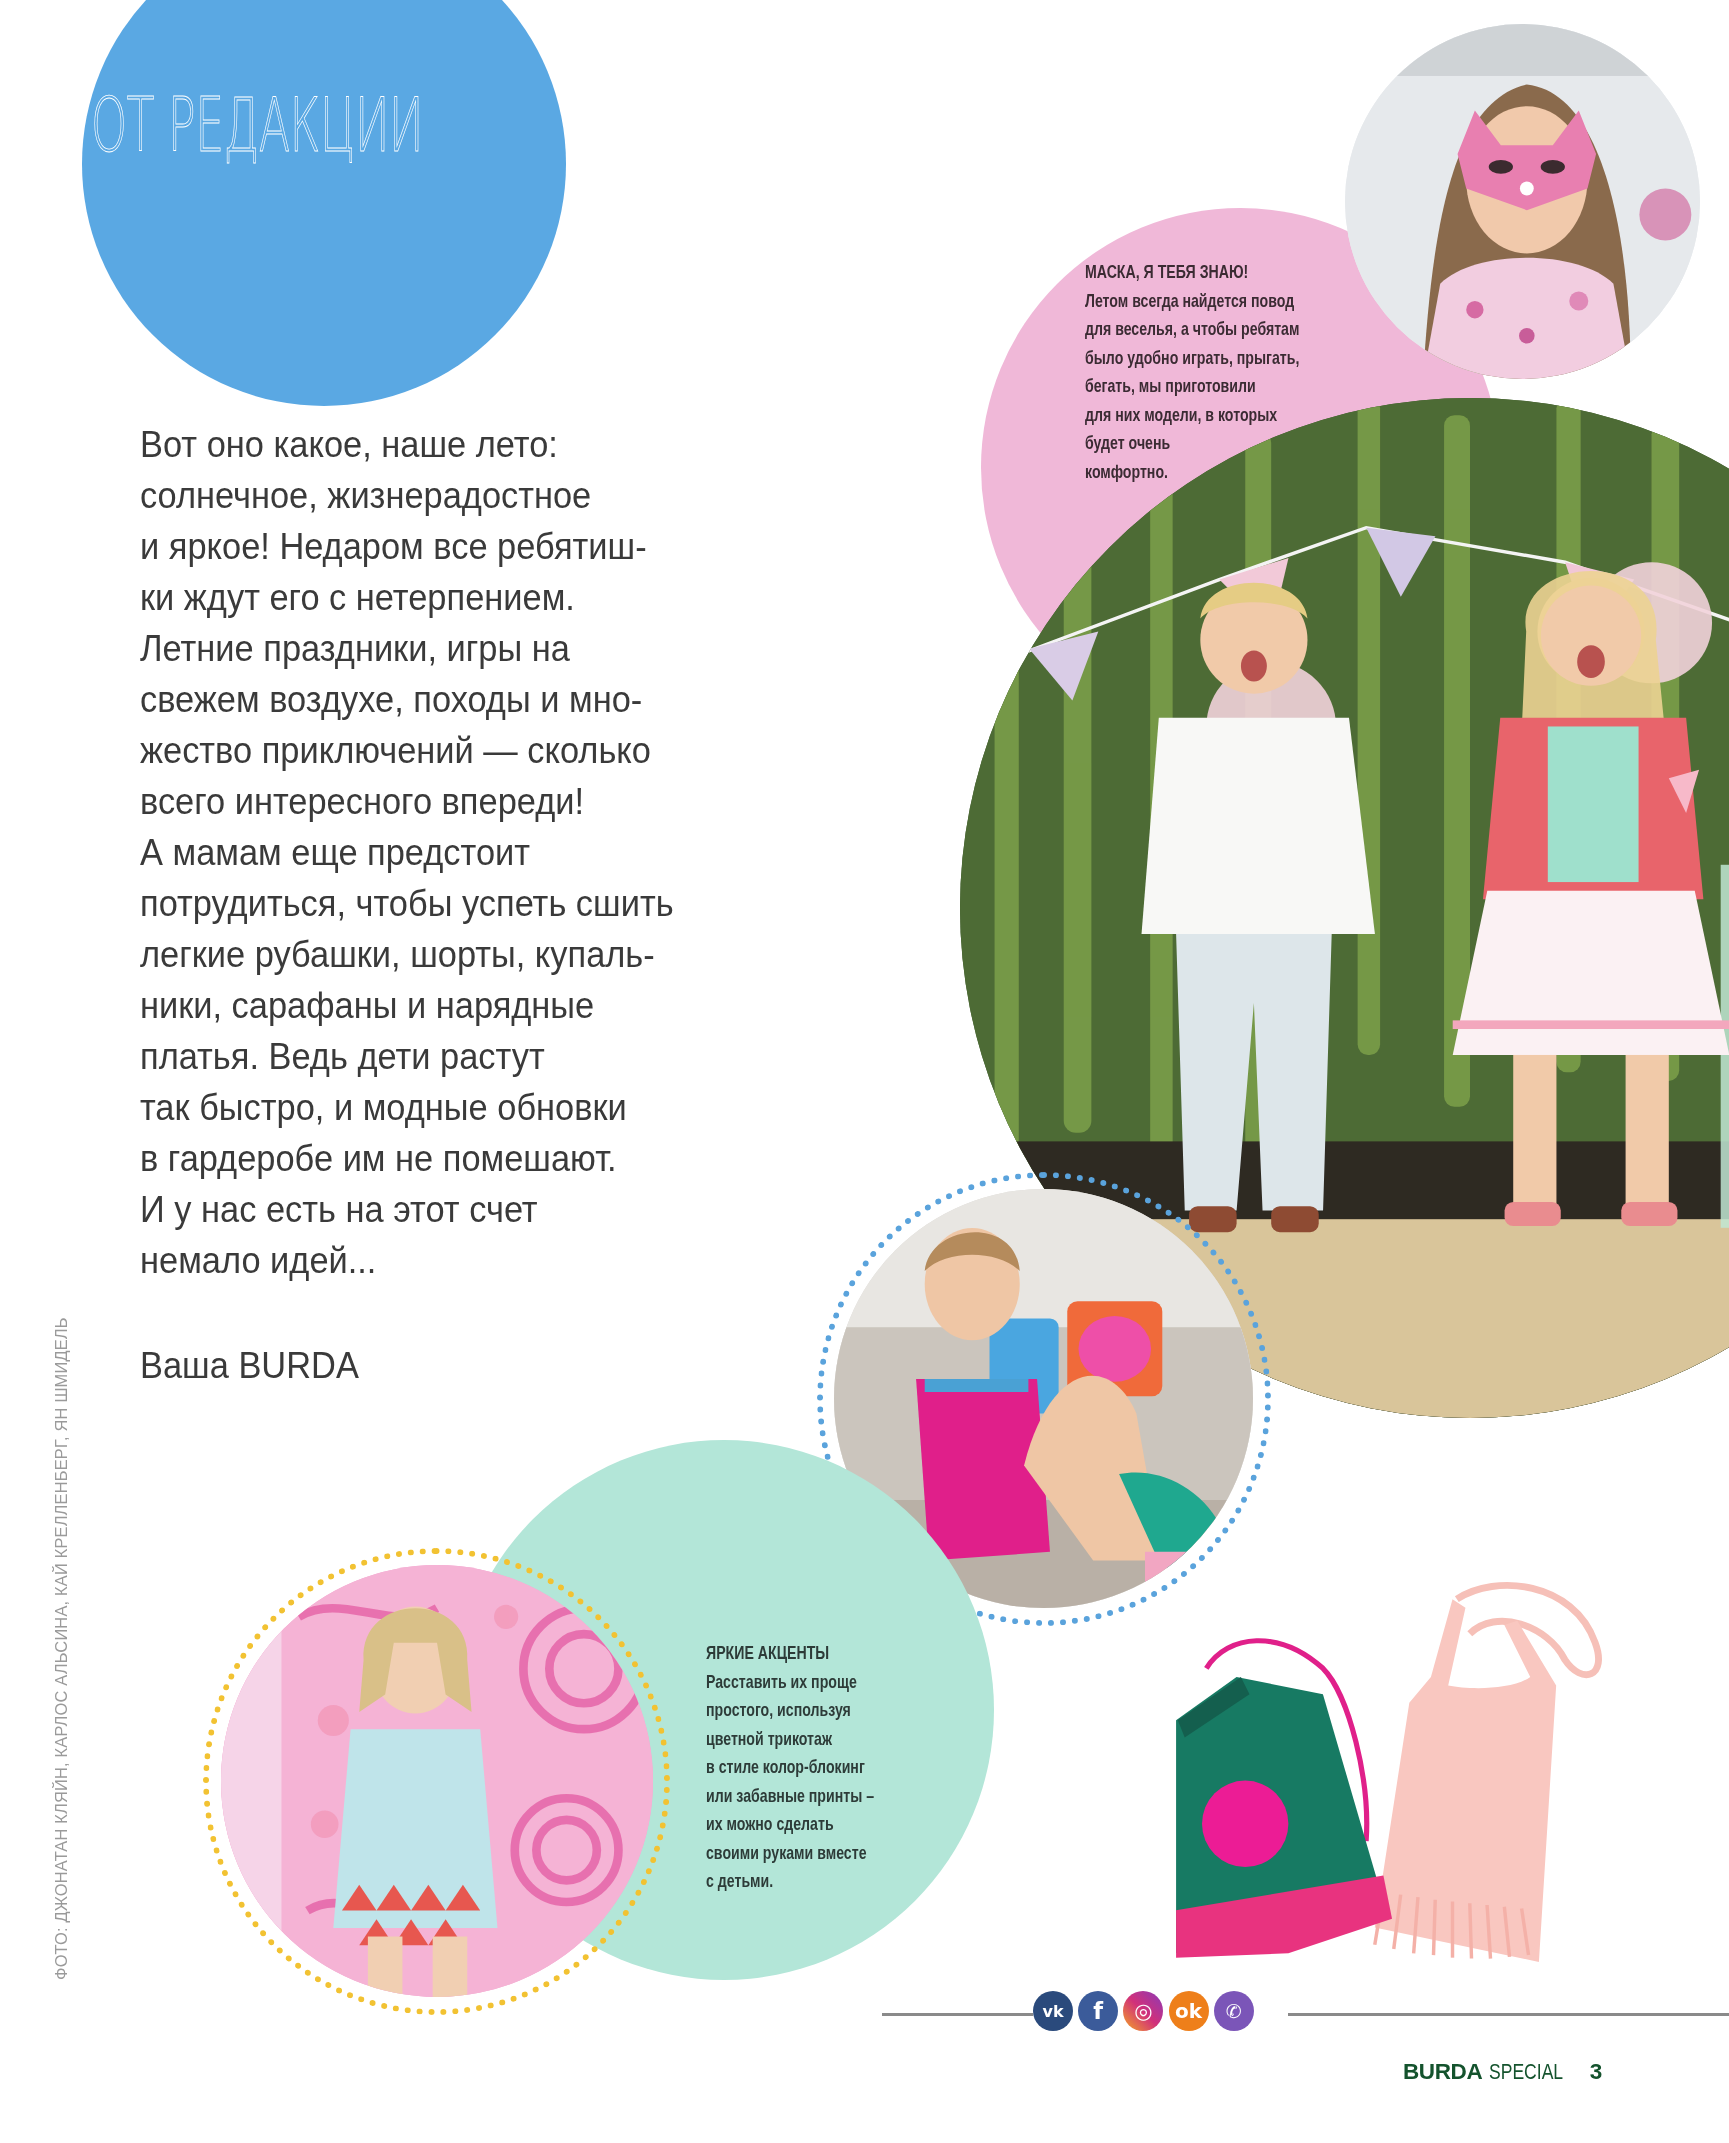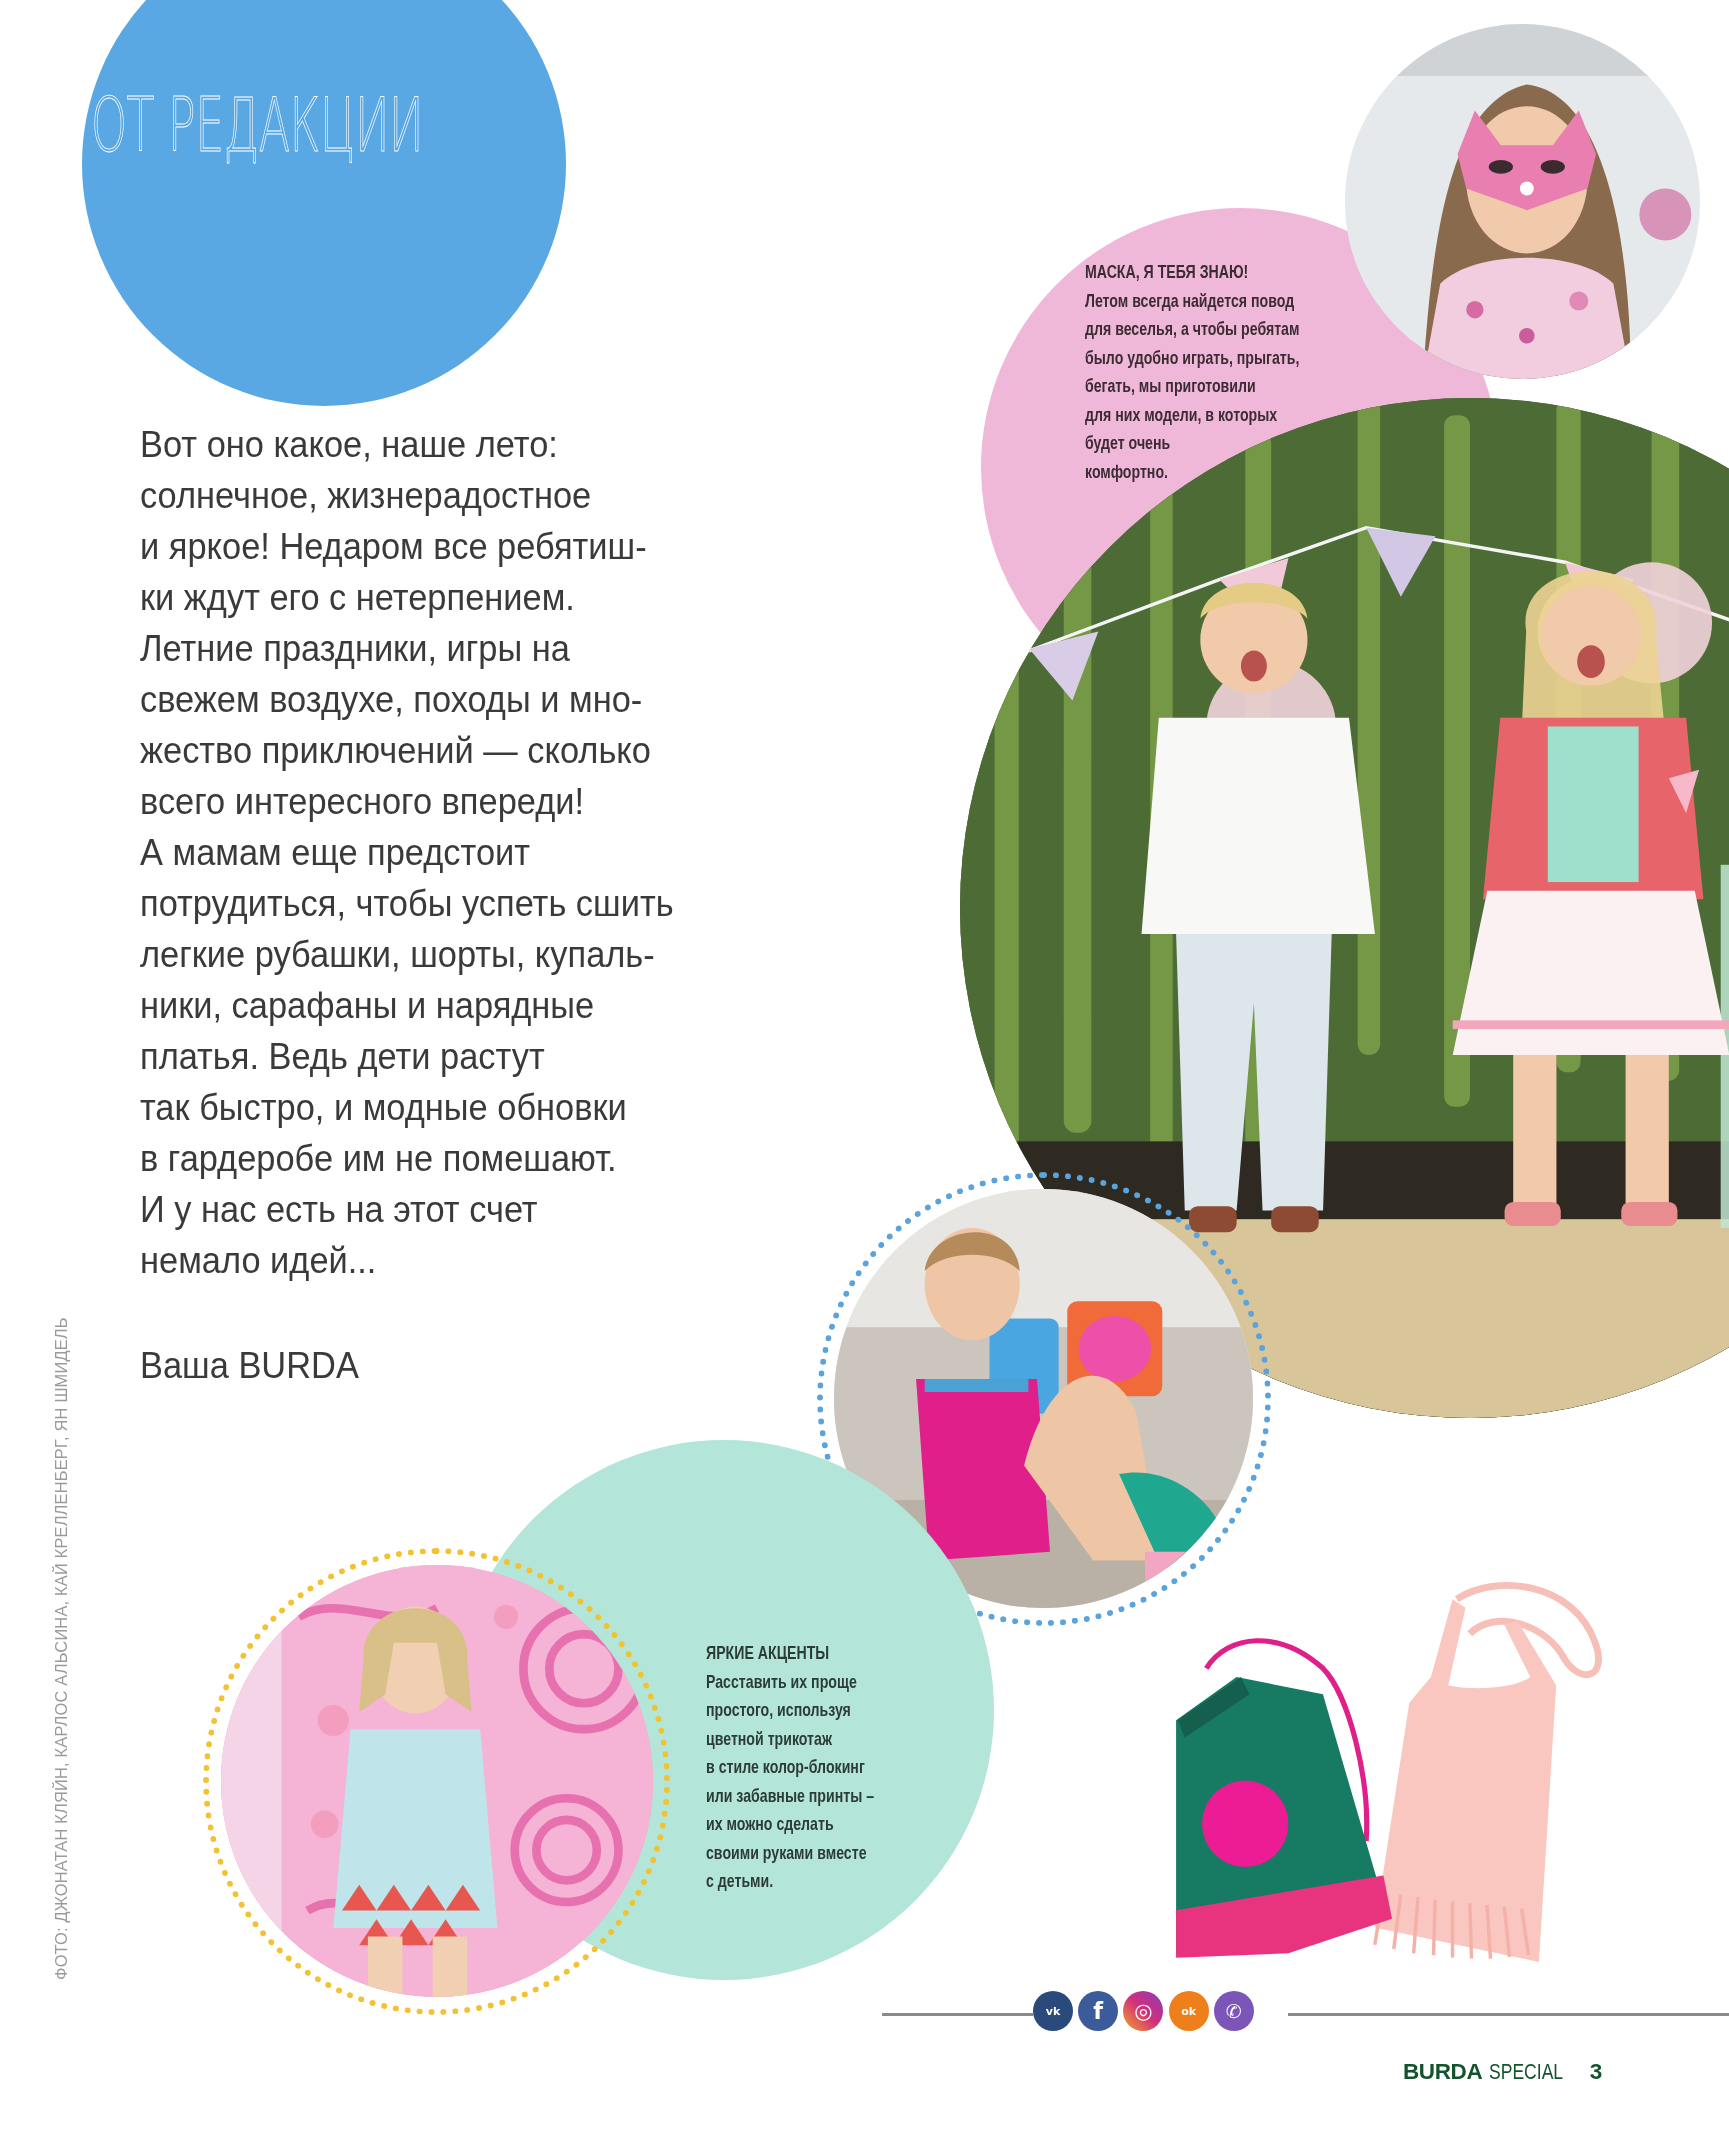--- a/index.html
+++ b/index.html
@@ -253,30 +253,30 @@
     <path d="M60 190 L130 140 L230 160 L300 400 L180 450 L60 460 Z" fill="#177a63"></path>
     <path d="M60 410 L300 370 L310 420 L190 460 L60 465 Z" fill="#e8337f"></path>
     <circle cx="140" cy="310" r="50" fill="#ec1c95"></circle>
     <path d="M62 190 L135 140 L145 160 L70 210 Z" fill="#145f4e"></path>
   </g>
 </svg>
 
 <div class="abs" id="footer-line-left"></div>
 <div class="abs" id="social">
   <div class="soc" style="background:#2a4a7c;">
-      <span style="font-size:11px;">vk</span>
+      <span style="font-size:16px;">vk</span>
     </div>
   <div class="soc" style="background:#3b5b9a;">
       <span style="font-size:22.5px;">f</span>
     </div>
   <div class="soc" style="background:linear-gradient(45deg,#f5a623,#d1307a,#8a3ab9);">
       <span style="font-size:21px;">◎</span>
     </div>
   <div class="soc" style="background:#ee7f1a;">
-      <span style="font-size:11px;">ok</span>
+      <span style="font-size:20px;">ok</span>
     </div>
   <div class="soc" style="background:#7b55b8;">
       <span style="font-size:19px;">✆</span>
     </div>
 </div>
 <div class="abs" id="footer-line-right"></div>
 <div class="abs" id="footer-brand">
   <b>BURDA</b>
   <span class="sp">SPECIAL</span>
   <span class="pg">3</span>

